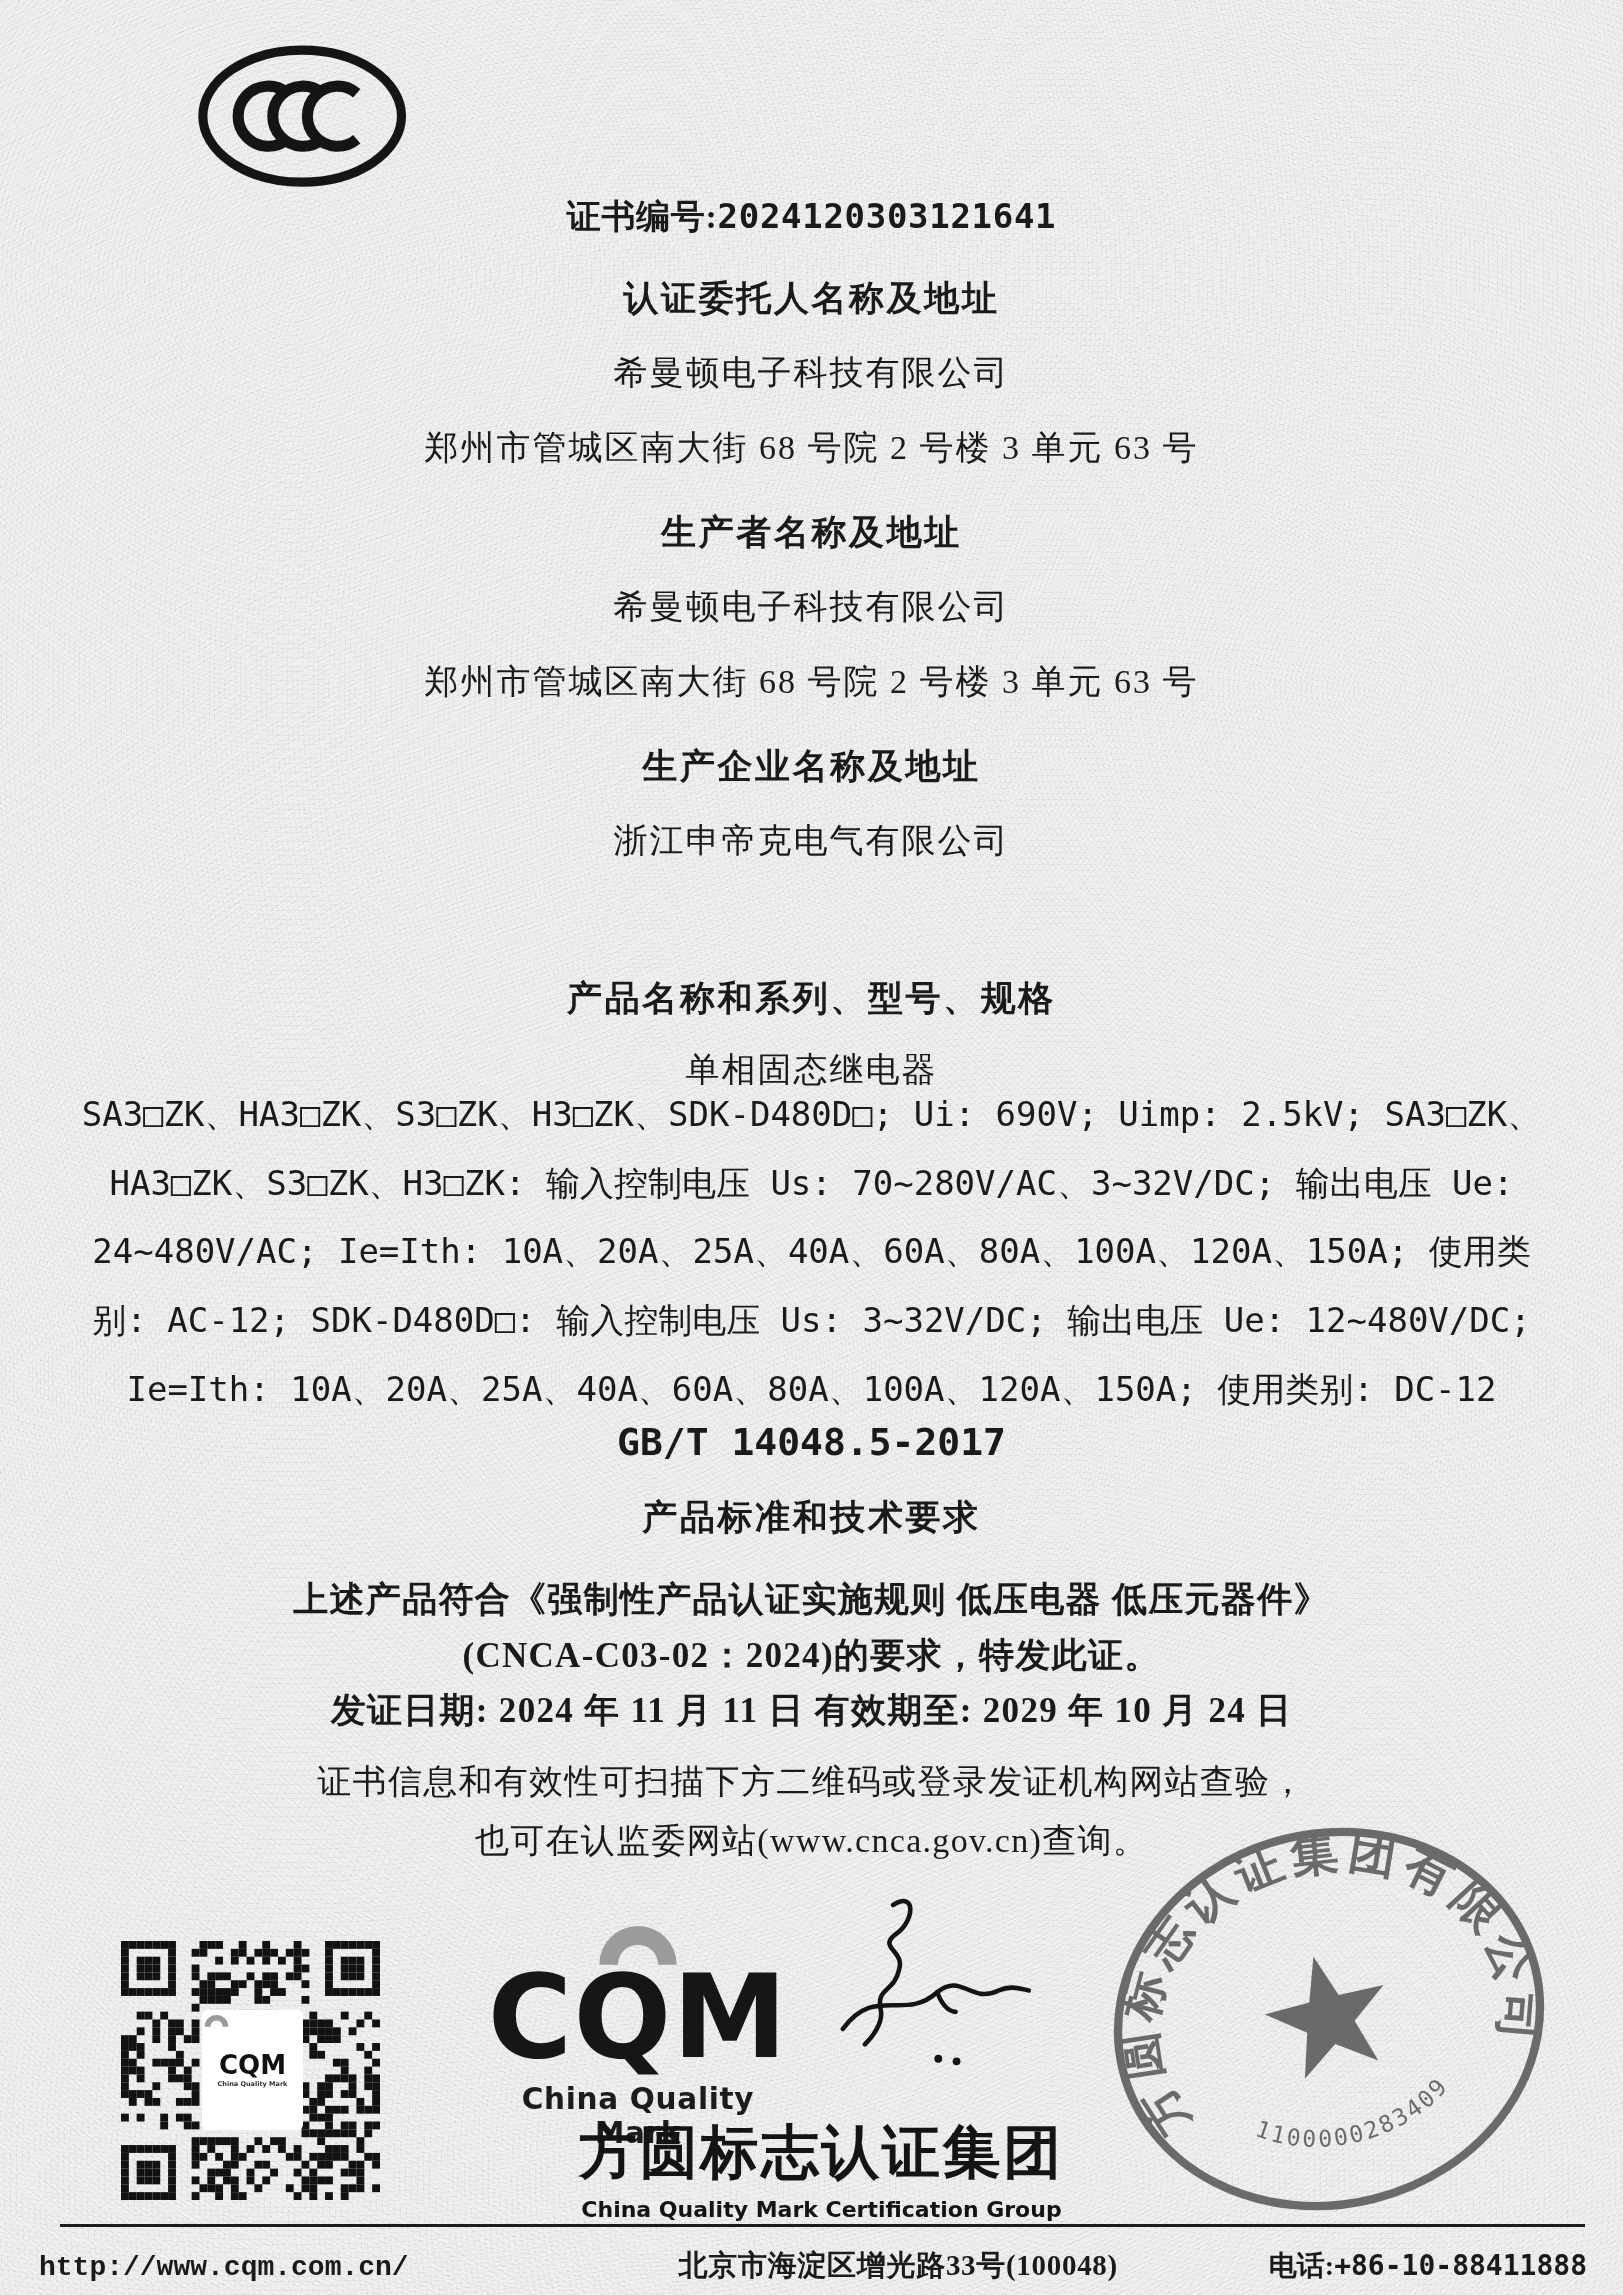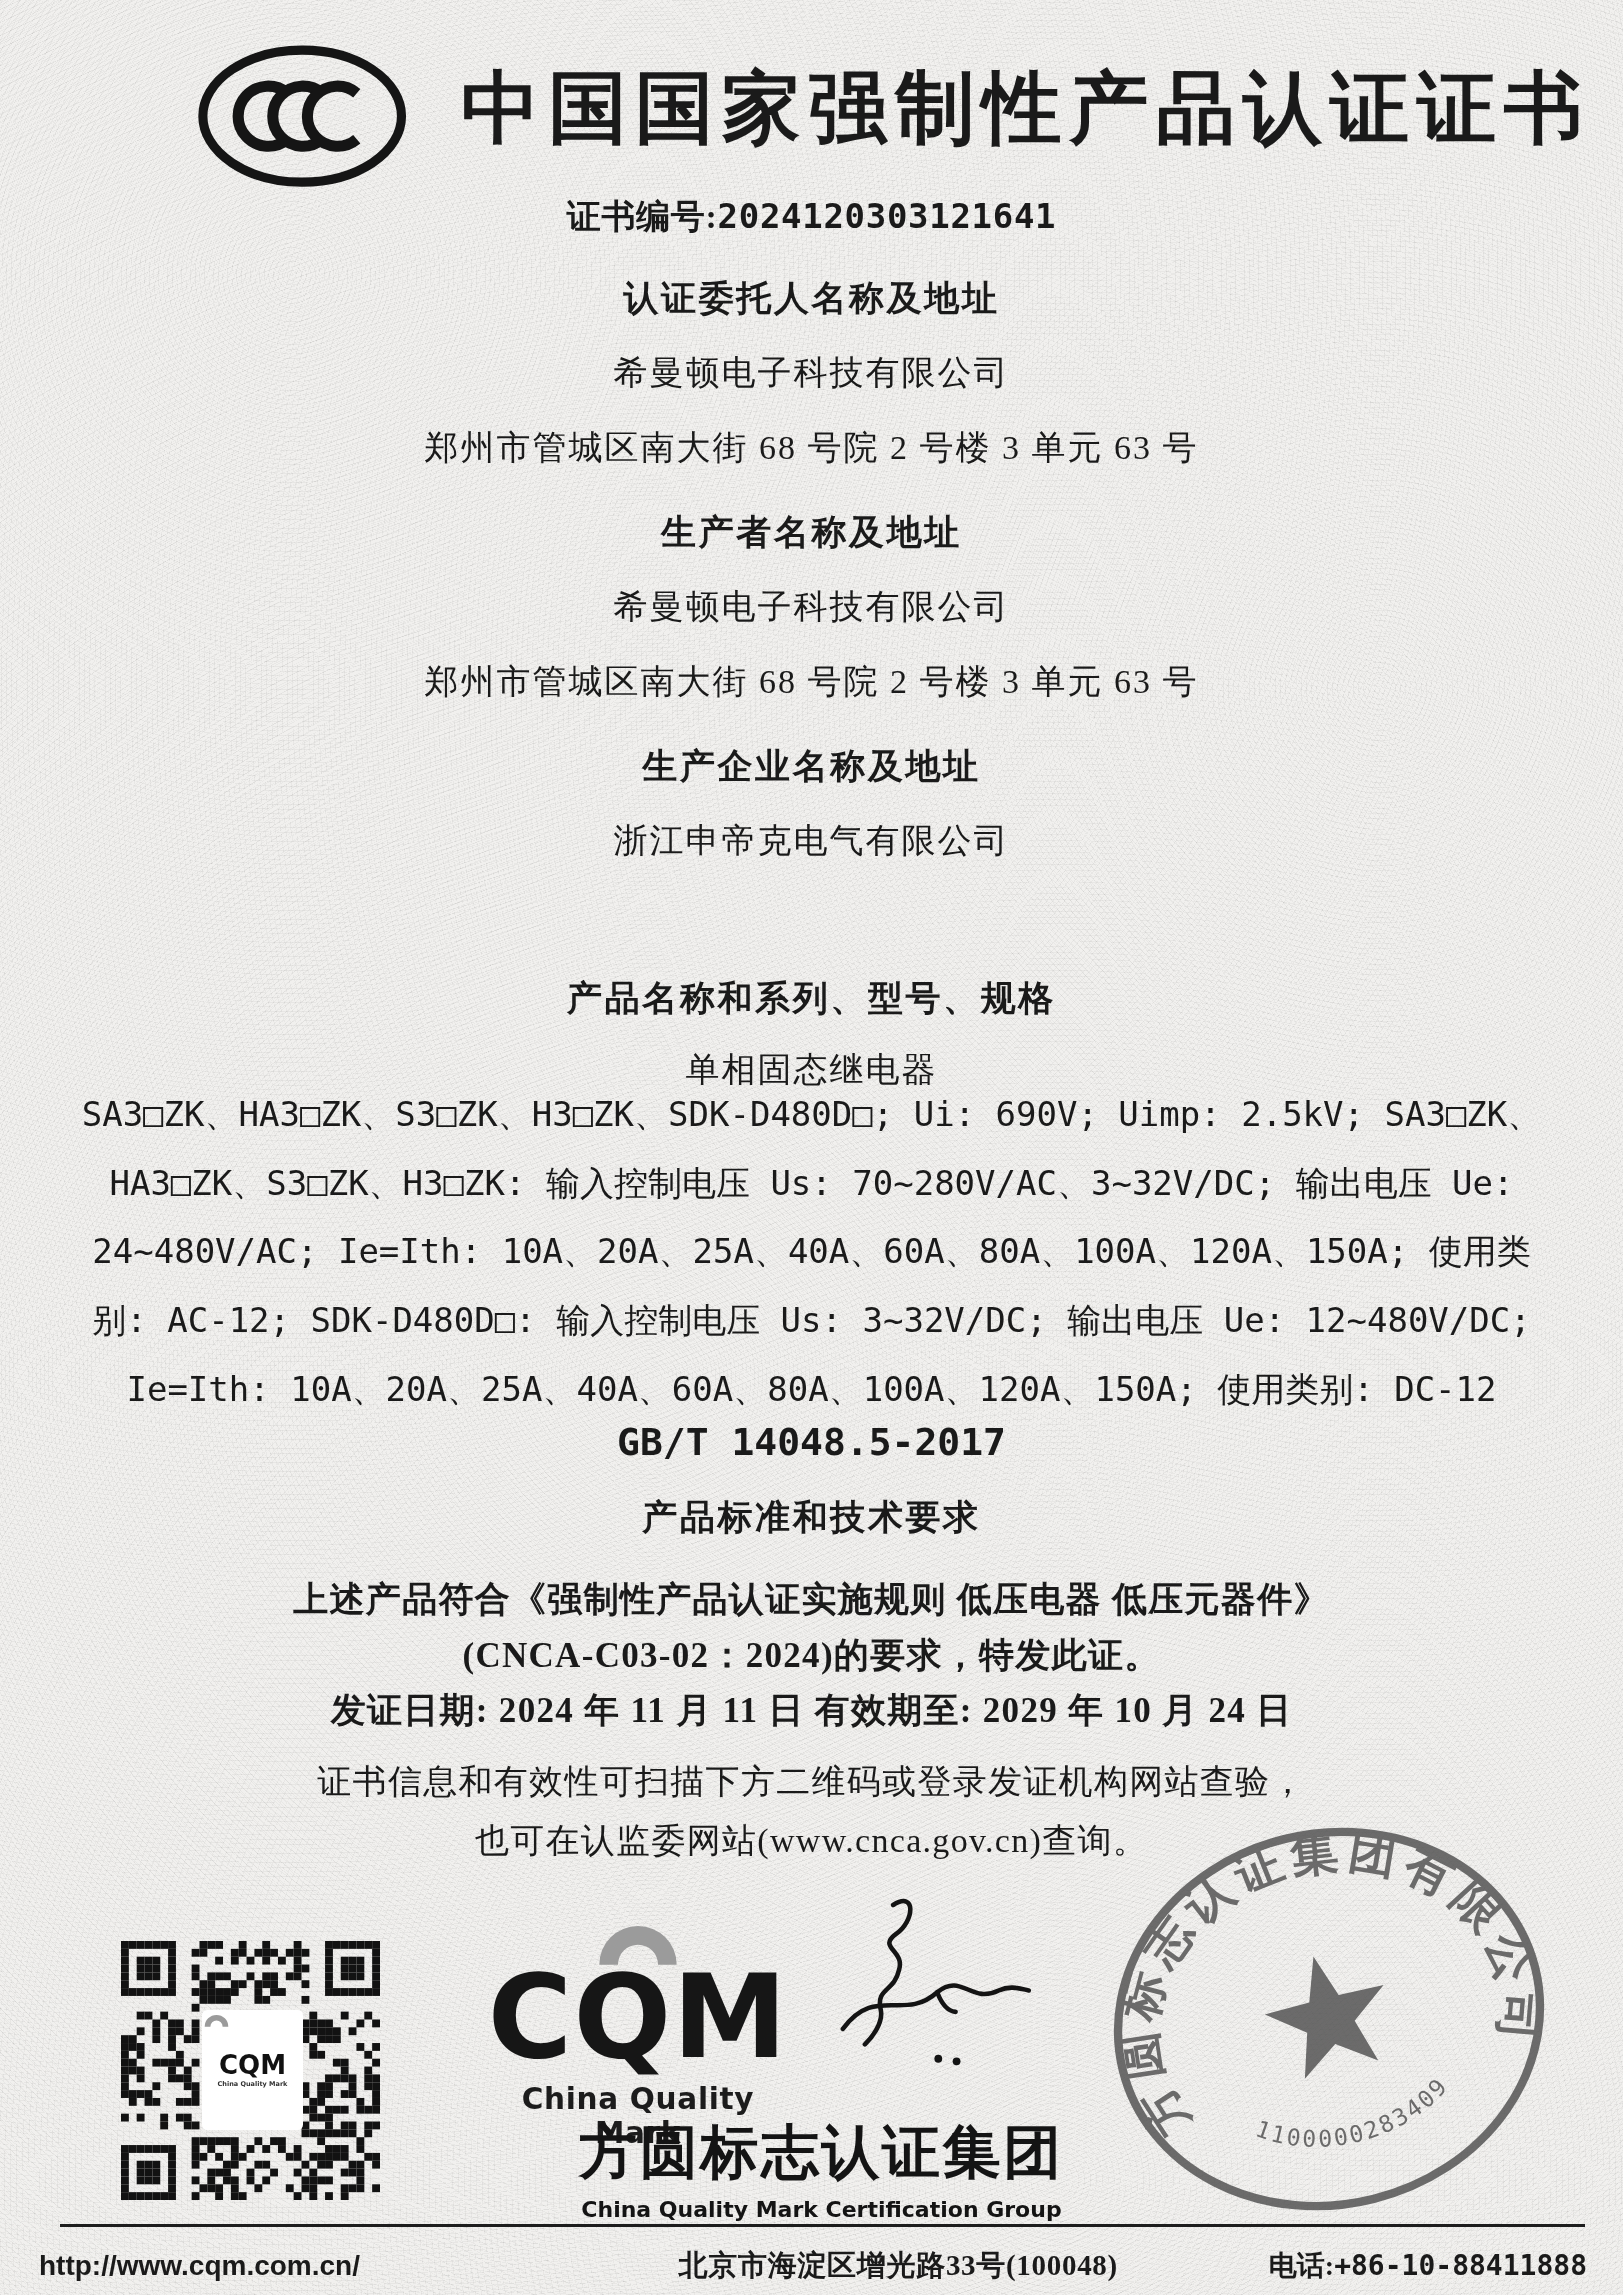--- a/index.html
+++ b/index.html
@@ -51,40 +51,39 @@
   .signature{position:absolute;left:802px;top:1885px;width:236px;height:209px;}
 
   .group-block{position:absolute;left:494px;top:2114px;width:655px;text-align:center;}
   .group-cn{font-family:"DejaVu Sans","Liberation Sans",sans-serif;font-weight:900;font-size:58px;letter-spacing:2.6px;color:#141414;}
   .group-en{font-family:"DejaVu Sans","Liberation Sans",sans-serif;font-weight:700;font-size:22px;margin-top:5.2px;color:#141414;}
 
   .seal{position:absolute;left:1087px;top:1813px;width:484px;height:412px;opacity:0.82;}
 
   .footer-line{position:absolute;left:60px;right:38px;top:2224px;border-top:3.9px solid #1d1d1d;}
   .footer-row{position:absolute;left:39px;right:36px;top:2246px;display:flex;align-items:baseline;}
-  .footer-row .f-left{flex:1;text-align:left;font-family:Liberation Sans, sans-serif;font-size:28px;font-weight:bold;}
+  .footer-row .f-left{flex:1;text-align:left;font-family:Liberation Mono, monospace;font-size:28px;font-weight:bold;}
   .footer-row .f-mid{flex:1.3;text-align:right;font-size:29px;font-weight:600;letter-spacing:0.7px;}
   .footer-row .f-right{flex:1;text-align:right;font-size:28px;font-weight:600;}
   .footer-row .f-right .latin{font-family:"DejaVu Sans Mono",monospace;}
 </style>
 </head>
 <body>
 
 <div class="page">
 
   <svg class="ccc-logo" viewBox="0 0 325 225">
     <ellipse cx="162" cy="112" rx="152" ry="101" fill="none" stroke="#151515" stroke-width="14"></ellipse>
     <g fill="none" stroke="#151515" stroke-width="17">
       <path d="M139.6 76.8 A46 46 0 1 0 139.6 147.2"></path>
       <path d="M192.6 76.8 A46 46 0 1 0 192.6 147.2"></path>
       <path d="M245.6 76.8 A46 46 0 1 0 245.6 147.2"></path>
     </g>
   </svg>
 
-  <div class="cert-title serif">中国国家强制性产品认证证书</div>
 
   <div class="abs cert-no">
     <span>证书编号:</span><span class="num">2024120303121641</span>
   </div>
 
   <div class="abs sec-heading" style="top:275px">认证委托人名称及地址</div>
   <div class="abs body-line" style="top:350px">希曼顿电子科技有限公司</div>
   <div class="abs body-line" style="top:425px">郑州市管城区南大街 68 号院 2 号楼 3 单元 63 号</div>
 
   <div class="abs sec-heading" style="top:509px">生产者名称及地址</div>

